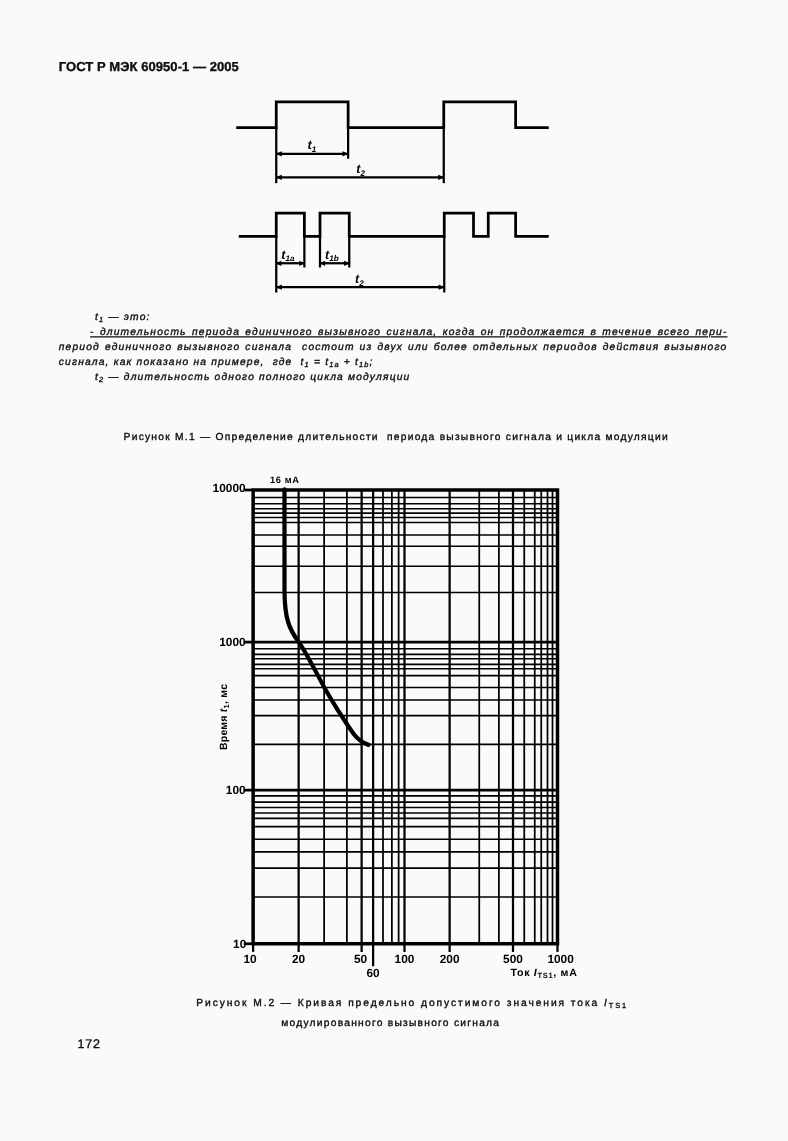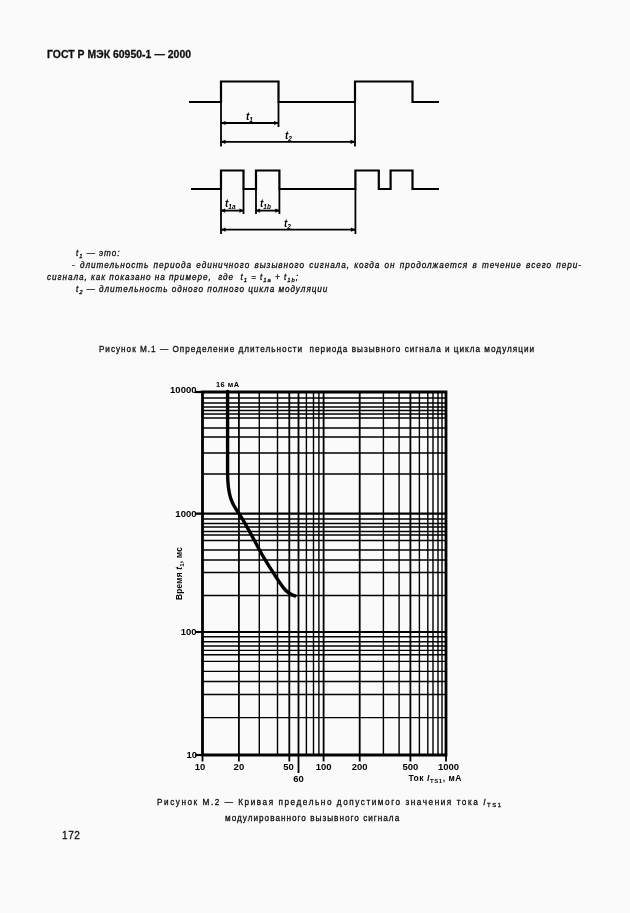--- a/index.html
+++ b/index.html
@@ -6,21 +6,21 @@
   body{width:630px;height:913px;background:#fafafa;position:relative;
        font-family:"Liberation Sans",sans-serif;color:#0e0e0e;overflow:hidden;
        -webkit-text-stroke:0.28px #0e0e0e;}
   .abs{position:absolute;}
   sub.s{font-size:72%;vertical-align:-1.6px;line-height:0;}
   .it{font-style:italic;}
 </style>
 </head>
 <body>
 
-<div class="abs" style="left:47px;top:48.5px;font-size:10.4px;font-weight:bold;letter-spacing:0.05px;">ГОСТ Р МЭК 60950-1 — 2000</div>
+<div class="abs" style="left:47px;top:48.5px;font-size:10.4px;font-weight:bold;letter-spacing:0.05px;">ГОСТ Р МЭК 60950-1 — 2005</div>
 
 <svg class="abs" style="left:0;top:0;" width="630" height="913" viewBox="0 0 630 913" fill="none" stroke="none">
 <g stroke="#000" fill="none">
 
   <g stroke-width="2.2">
     <path d="M189,102 H221 V81.5 H278.5 V102 H355 V81.5 H412.5 V102 H439"></path>
   </g>
 
   <g stroke-width="1.8">
     <path d="M221,102 V146.5"></path>
@@ -92,24 +92,25 @@
   <text x="260" y="207">t<tspan font-size="6.5px" dy="2">1b</tspan></text>
 
   <text x="284" y="226.5">t<tspan font-size="6.5px" dy="2">2</tspan></text>
 </g>
 </svg>
 
 <div class="abs it" style="left:47px;top:247.7px;width:535px;font-size:8.2px;line-height:12.1px;letter-spacing:0.95px;">
 
   <div style="padding-left:29px;">t<sub class="s">1</sub> — это:</div>
 
-  <div style="text-align:justify;text-align-last:justify;padding-left:25px;">- длительность периода единичного вызывного сигнала, когда он продолжается в течение всего пери-</div>
-
-
-
+  <div style="text-align:justify;text-align-last:justify;padding-left:25px;text-decoration:underline;">- длительность периода единичного вызывного сигнала, когда он продолжается в течение всего пери-</div>
+
+
+
+  <div style="text-align:justify;text-align-last:justify;">период единичного вызывного сигнала&nbsp; состоит из двух или более отдельных периодов действия вызывного</div>
 
   <div>сигнала, как показано на примере,&nbsp; где&nbsp; t<sub class="s">1</sub> = t<sub class="s">1a</sub> + t<sub class="s">1b</sub>;</div>
 
   <div style="padding-left:29px;">t<sub class="s">2</sub> — длительность одного полного цикла модуляции</div>
 </div>
 
 <div class="abs" style="left:0px;top:344.8px;width:634px;text-align:center;font-size:8.2px;letter-spacing:1.0px;">Рисунок М.1 — Определение длительности&nbsp; периода вызывного сигнала и цикла модуляции</div>
 
 <svg class="abs" style="left:0;top:0;" width="630" height="913" viewBox="0 0 630 913">
 <g stroke="#000" fill="none">

